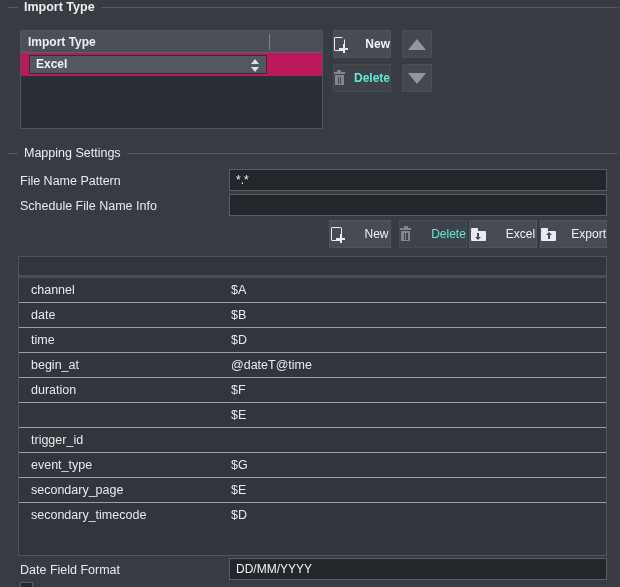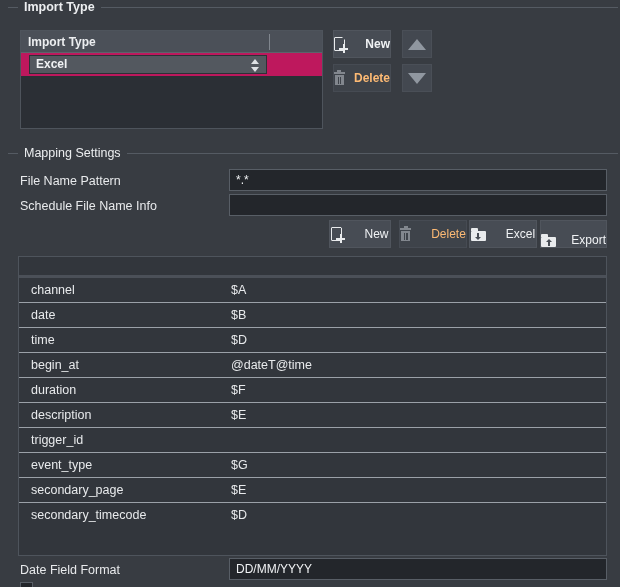--- a/index.html
+++ b/index.html
@@ -76,21 +76,21 @@
     position: absolute;
     background: #474c54;
     border: 1px solid #50555d;
     color: #f0f2f4;
     font-size: 12px;
     display: flex; align-items: center; justify-content: center;
     gap: 20px;
     cursor: default;
     user-select: none;
   }
-  .btn.disabled { background: #3e434a; border-color: #464b53; color: #fdba74; }
+  .btn.disabled { background: #3e434a; border-color: #464b53; color: #5eead4; }
   .btn.arrowbtn { background: #434850; border-color: #4a4f57; }
 
   .ico { display: inline-block; position: relative; }
 
   
   .ico-new { width: 13px; height: 15px; }
   .ico-new .pg {
     position: absolute; left: 0; top: 0; width: 11px; height: 14px;
     border: 1.6px solid #e9ebed; border-radius: 1px; background: transparent;
   }
@@ -309,21 +309,21 @@
     <span class="tab"></span>
       <span class="body"></span>
     <span class="arr">
         <span class="stem"></span>
         <span class="head"></span>
       </span>
   </span>
   <span>Excel</span>
 </div>
 
-<div class="btn" style="left:540px;top:220px;width:67px;height:28px;align-items:flex-end;">
+<div class="btn" style="left:540px;top:220px;width:67px;height:28px;">
   <span class="ico ico-folder up">
     <span class="tab"></span>
       <span class="body"></span>
     <span class="arr">
         <span class="stem"></span>
         <span class="head"></span>
       </span>
   </span>
   <span>Export</span>
 </div>
@@ -349,21 +349,20 @@
       </div>
       <div class="trow">
         <span class="c-name">begin_at</span>
         <span class="c-ref">@dateT@time</span>
       </div>
       <div class="trow">
         <span class="c-name">duration</span>
         <span class="c-ref">$F</span>
       </div>
       <div class="trow">
-        <span class="c-name">description</span>
         <span class="c-ref">$E</span>
       </div>
       <div class="trow">
         <span class="c-name">trigger_id</span>
         <span class="c-ref"></span>
       </div>
       <div class="trow">
         <span class="c-name">event_type</span>
         <span class="c-ref">$G</span>
       </div>

